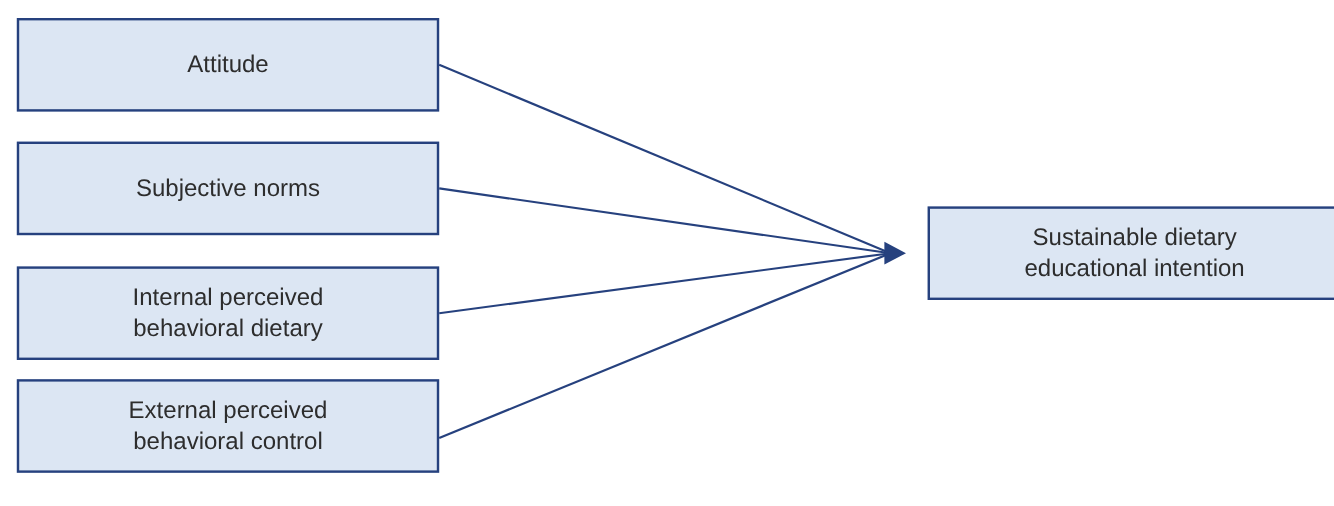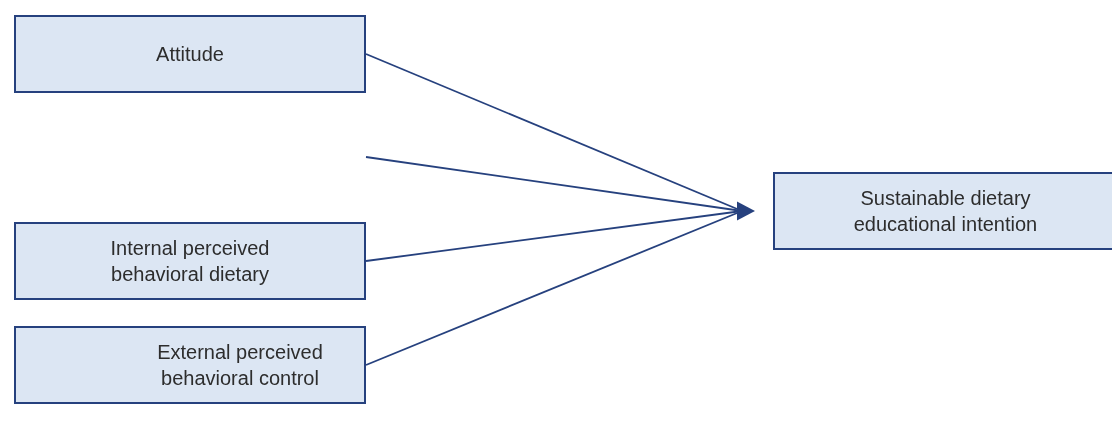--- a/index.html
+++ b/index.html
@@ -30,21 +30,21 @@
     z-index: 1;
   }
   .node .label {
     display: inline-block;
     max-width: 248px;
   }
   .predictor { left: 14px; width: 352px; height: 78px; }
   .p0 { top: 15px; }
   .p1 { top: 118px; }
   .p2 { top: 222px; }
-  .p3 { top: 326px; justify-content: flex-end; }
+  .p3 { top: 316px; }
   .outcome { left: 753px; top: 172px; width: 345px; height: 78px; margin-left: 20px; }
   svg.connectors {
     position: absolute;
     left: 0; top: 0;
     width: 1112px; height: 422px;
     z-index: 2;
     pointer-events: none;
   }
   svg.connectors line {
     stroke: #26417e;
@@ -57,20 +57,23 @@
 </style>
 </head>
 <body>
 
 <div class="canvas">
 
   <div class="node predictor p0">
     <span class="label">Attitude</span>
   </div>
 
+  <div class="node predictor p1">
+    <span class="label">Subjective norms</span>
+  </div>
 
   <div class="node predictor p2">
     <span class="label">Internal perceived behavioral dietary</span>
   </div>
 
   <div class="node predictor p3">
     <span class="label">External perceived behavioral control</span>
   </div>
 
   <div class="node outcome">

